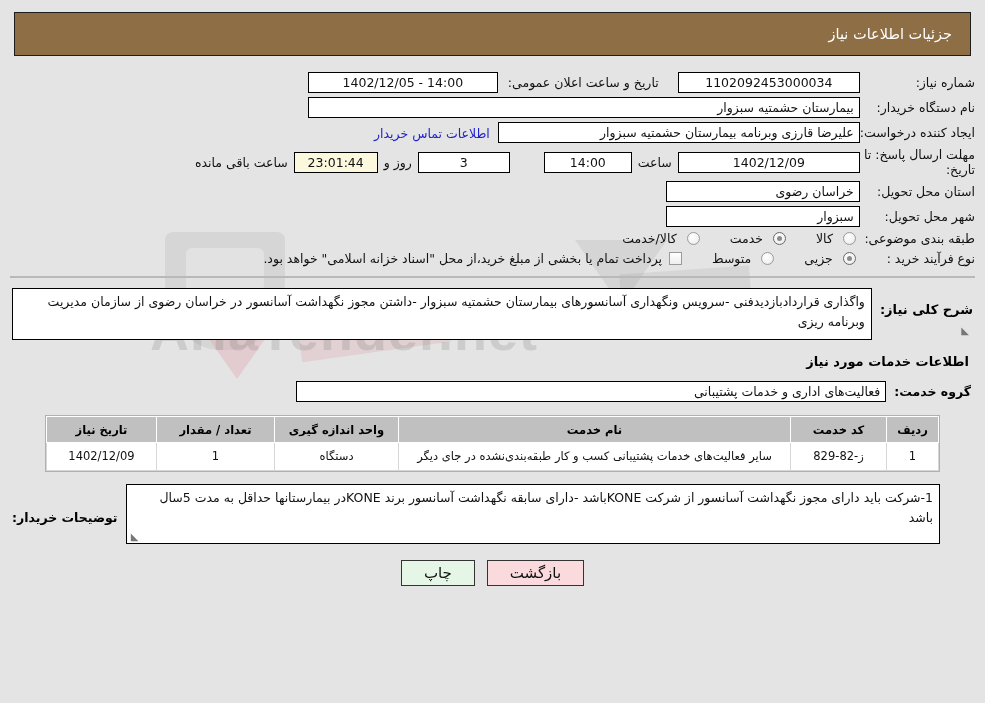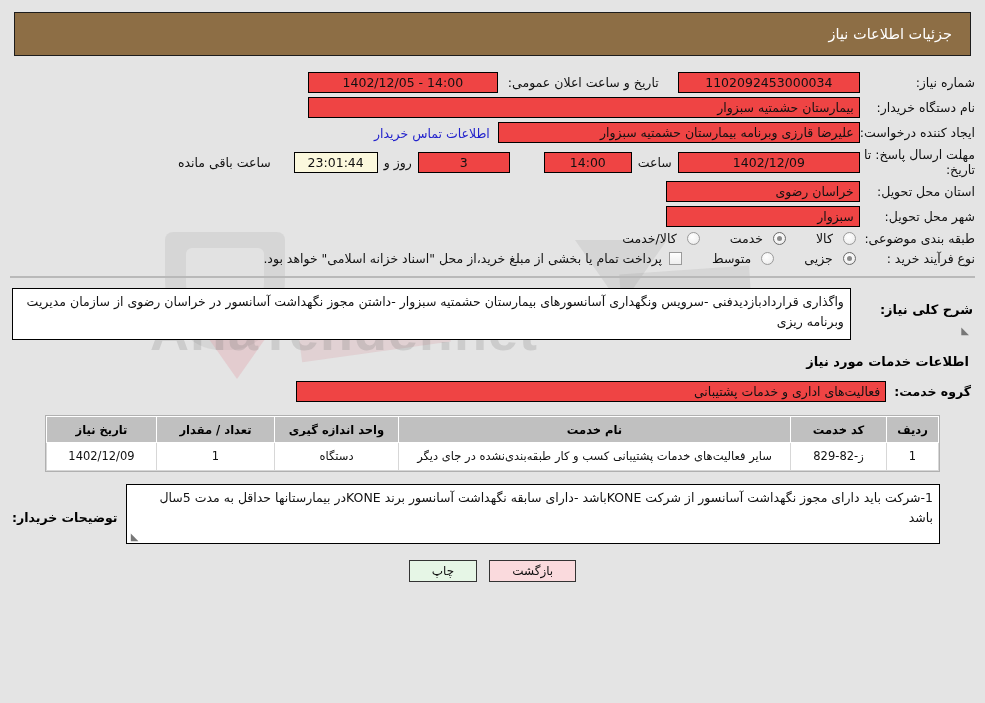--- a/index.html
+++ b/index.html
@@ -113,34 +113,34 @@
     font-size: 12.5px;
     color: #111;
     white-space: nowrap;
     padding-left: 8px;
     padding-right: 6px;
     line-height: 1.25;
   }
   .lbl.two { line-height: 1.2; }
 
   .fld {
-    background: #ef4444;
+    background: #ffffff;
     border: 1px solid #000;
     height: 21px;
     font-size: 12.5px;
     color: #111;
     line-height: 19px;
     padding: 0 5px;
     display: block;
     overflow: hidden;
     white-space: nowrap;
     text-align: center;
   }
   .fld.right { text-align: right; }
-  .fld.cream { background: #fbf8dd; margin-left: 17px; }
+  .fld.cream { background: #fbf8dd; }
 
   .link {
     color: #2222cc;
     font-size: 12.5px;
     text-decoration: none;
     cursor: pointer;
     white-space: nowrap;
   }
   .smalltxt { font-size: 12.5px; color: #111; white-space: nowrap; }
 
@@ -163,21 +163,21 @@
   }
   .chk {
     width: 13px; height: 13px;
     border: 1px solid #9a9a9a;
     background: linear-gradient(#ffffff, #eeeeee);
     display: inline-block; flex: none;
   }
 
   
   .descwrap { margin: 10px 12px 0 12px; display: flex; align-items: flex-start; gap: 8px; }
-  .desc-label { font-size: 13px; font-weight: bold; color: #000; white-space: nowrap; padding-top: 14px; margin-left: 21px; }
+  .desc-label { font-size: 13px; font-weight: bold; color: #000; white-space: nowrap; padding-top: 14px; }
   .textarea-box {
     flex: 1;
     border: 1px solid #000;
     background: #fff;
     min-height: 46px;
     font-size: 12.5px;
     color: #111;
     line-height: 1.55;
     padding: 3px 6px 8px 6px;
     position: relative;
@@ -237,21 +237,21 @@
     line-height: 1.6;
     padding: 3px 6px;
     position: relative;
     text-align: right;
   }
 
   
   .btnbar { margin-top: 16px; display: flex; justify-content: center; gap: 12px; }
   .btn {
     border: 1px solid #333;
-    font-size: 12px;
+    font-size: 15px;
     padding: 3px 22px;
     cursor: pointer;
     color: #111;
     font-family: "DejaVu Sans", "Liberation Sans", sans-serif;
   }
   .btn.print { background: #e6f6e6; }
   .btn.back  { background: #fadadd; }
 </style>
 </head>
 <body>

